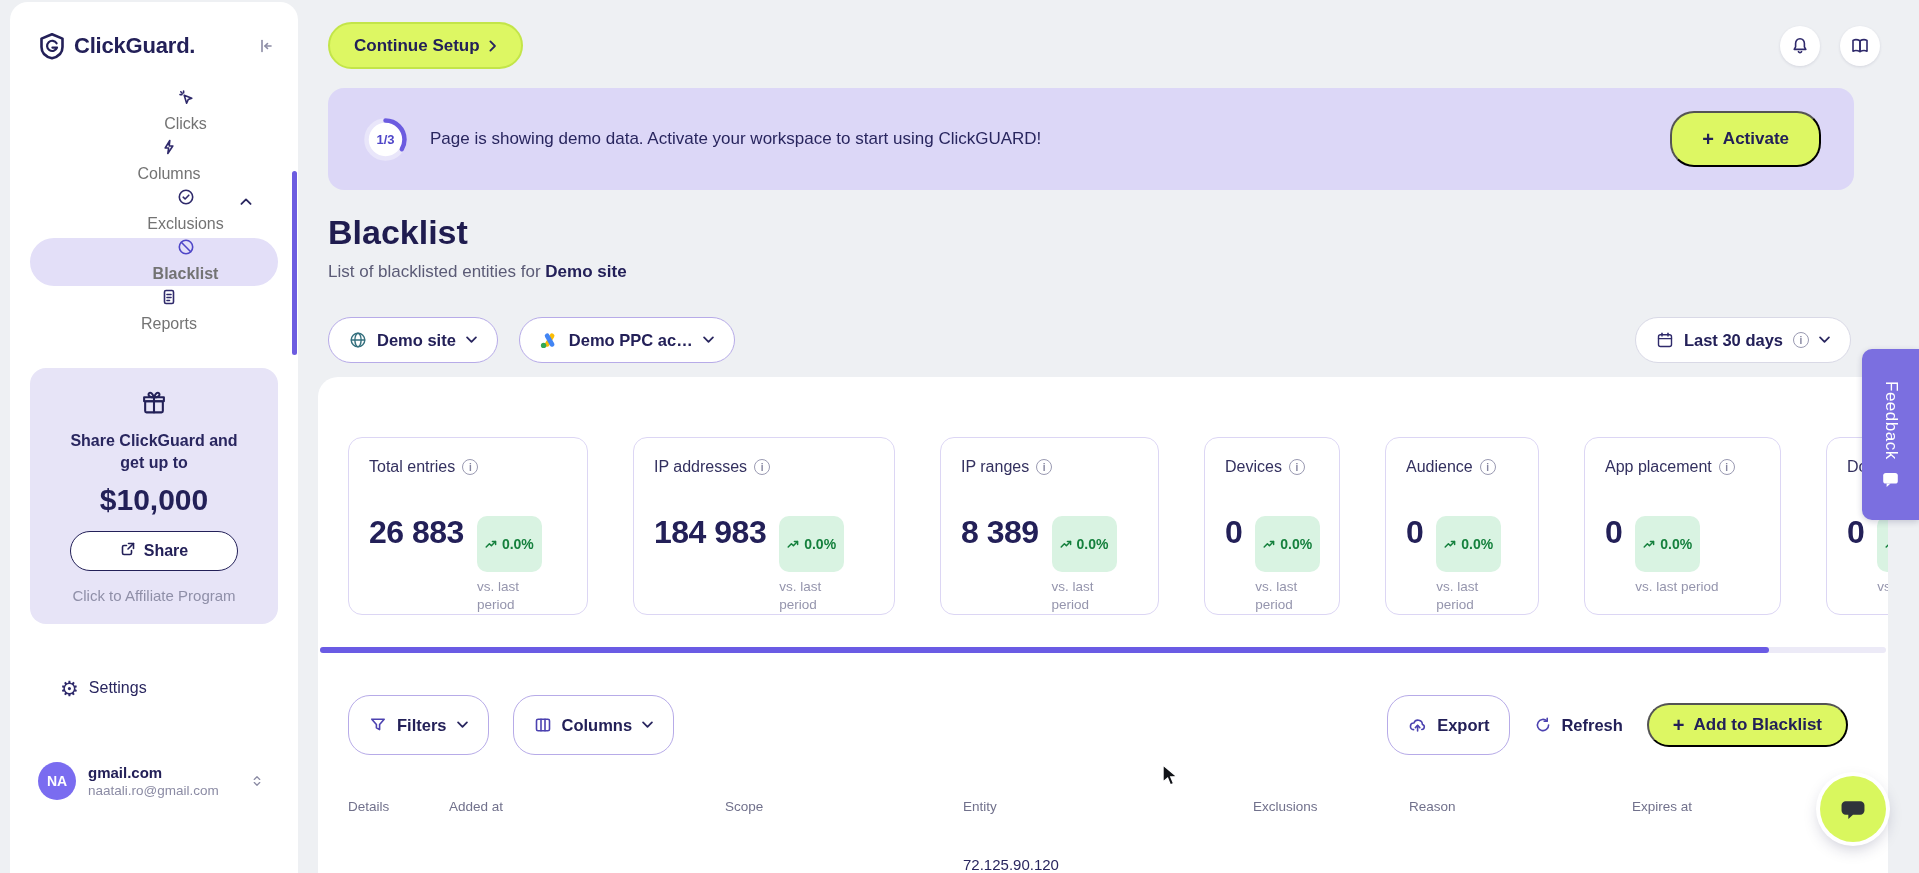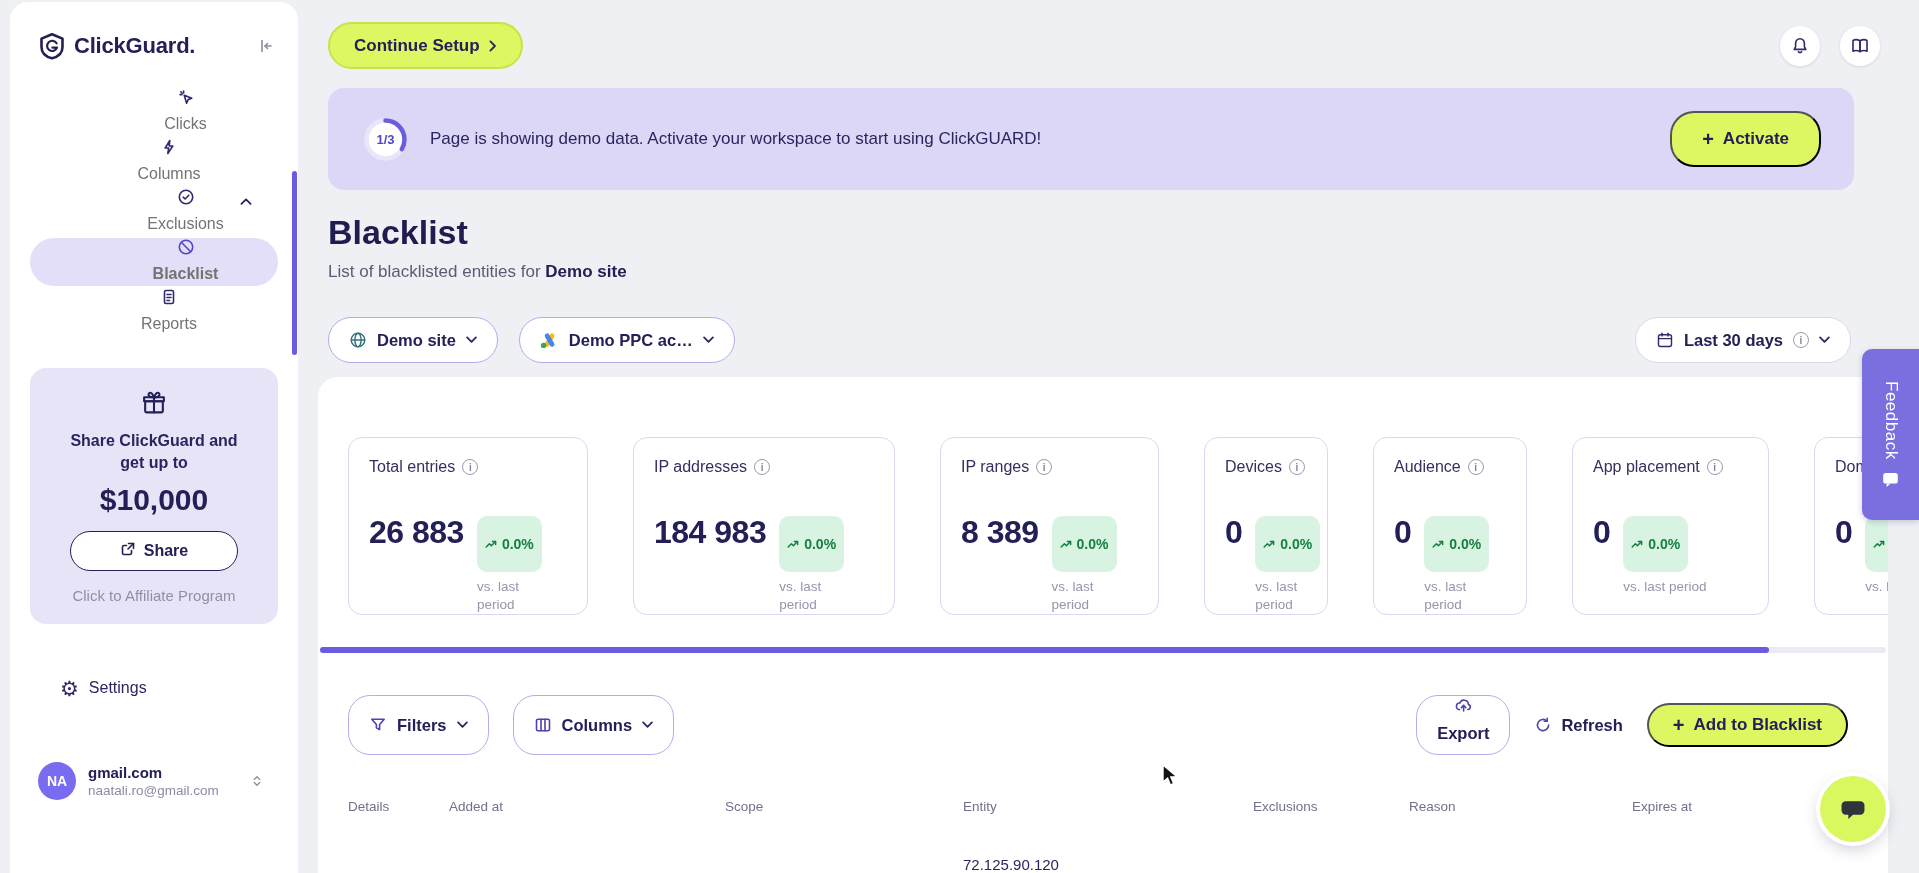--- a/index.html
+++ b/index.html
@@ -64,38 +64,38 @@
   .date-pill { margin-left:auto; border:1px solid #d9d9e6; gap:10px; }
   .chev { color:#29265f; display:flex; }
   .info-chip { width:16px; height:16px; border-radius:50%; border:1.2px solid #9a9ab2; color:#8585a0; font-size:10px; font-weight:700;
                display:inline-flex; align-items:center; justify-content:center; flex:none; }
 
   
   .panel { margin-top:14px; flex:1; background:#fff; border-radius:20px 20px 0 0; overflow:hidden; padding-top:60px; position:relative; }
   .cards-row { display:flex; gap:45px; padding-left:30px; }
   .card { flex:none; height:178px; background:#fff; border:1px solid #dcd6f4; border-radius:14px; padding:20px; }
   .card:nth-child(1){ width:240px; } .card:nth-child(2){ width:262px; } .card:nth-child(3){ width:219px; }
-  .card:nth-child(4){ width:124px; } .card:nth-child(5){ width:154px; } .card:nth-child(6){ width:197px; } .card:nth-child(7){ width:240px; }
+  .card:nth-child(4){ width:136px; } .card:nth-child(5){ width:154px; } .card:nth-child(6){ width:197px; } .card:nth-child(7){ width:240px; }
   .card-head { display:flex; align-items:center; gap:7px; font-size:16px; font-weight:500; color:#33305f; }
   .card-body { margin-top:40px; display:flex; align-items:flex-start; gap:13px; }
   .card-value { font-size:32px; font-weight:700; color:#232058; line-height:1; letter-spacing:-0.5px; }
   .card-right { display:flex; flex-direction:column; gap:6px; }
   .trend-badge { display:inline-flex; align-items:center; gap:5px; background:#d9f3e2; color:#15803d; font-size:14px; font-weight:600;
                  border-radius:10px; padding:20px 8px; width:max-content; }
   .card-caption { font-size:13.5px; color:#9595ad; width:64px; line-height:1.3; }
   .card:nth-child(6) .card-caption, .card:nth-child(7) .card-caption { width:auto; white-space:nowrap; }
 
   .hscroll { margin:32px 2px 0 2px; height:6px; background:#eceaf7; border-radius:3px; }
   .hscroll-thumb { width:92.5%; height:6px; background:#6a5be4; border-radius:3px; cursor:pointer; }
 
   .toolbar { margin-top:50px; display:flex; align-items:center; padding:0 40px 0 30px; height:44px; gap:24px; }
   .tool-btn { display:flex; align-items:center; gap:10px; height:60px; padding:0 20px; background:#fff; border:1.5px solid #b7abe8;
               border-radius:22px; font-size:16.5px; font-weight:600; color:#232058; cursor:pointer; }
   .tool-icon { color:#4c42b0; display:flex; }
-  .export-btn { margin-left:auto;flex-direction:column; }
+  .export-btn { margin-left:auto; }
   .refresh-btn { display:flex; align-items:center; gap:9px; font-size:16.5px; font-weight:600; color:#232058; cursor:pointer; }
   .add-btn { height:44px; padding:0 24px; }
 
   .table-head { margin-top:46px; display:grid; grid-template-columns:101px 276px 238px 290px 156px 223px 1fr;
                 padding-left:30px; font-size:13.5px; color:#71718c; height:26px; align-items:center; }
   .table-row { margin-top:37px; display:grid; grid-template-columns:101px 276px 238px 290px 156px 223px 1fr;
                padding-left:30px; font-size:15px; color:#29265f; font-weight:500; height:30px; align-items:start; }
 
   
   .feedback-tab { position:absolute; right:0; top:349px; width:57px; height:171px; background:#7b6fe0; border-radius:10px 0 0 10px;

